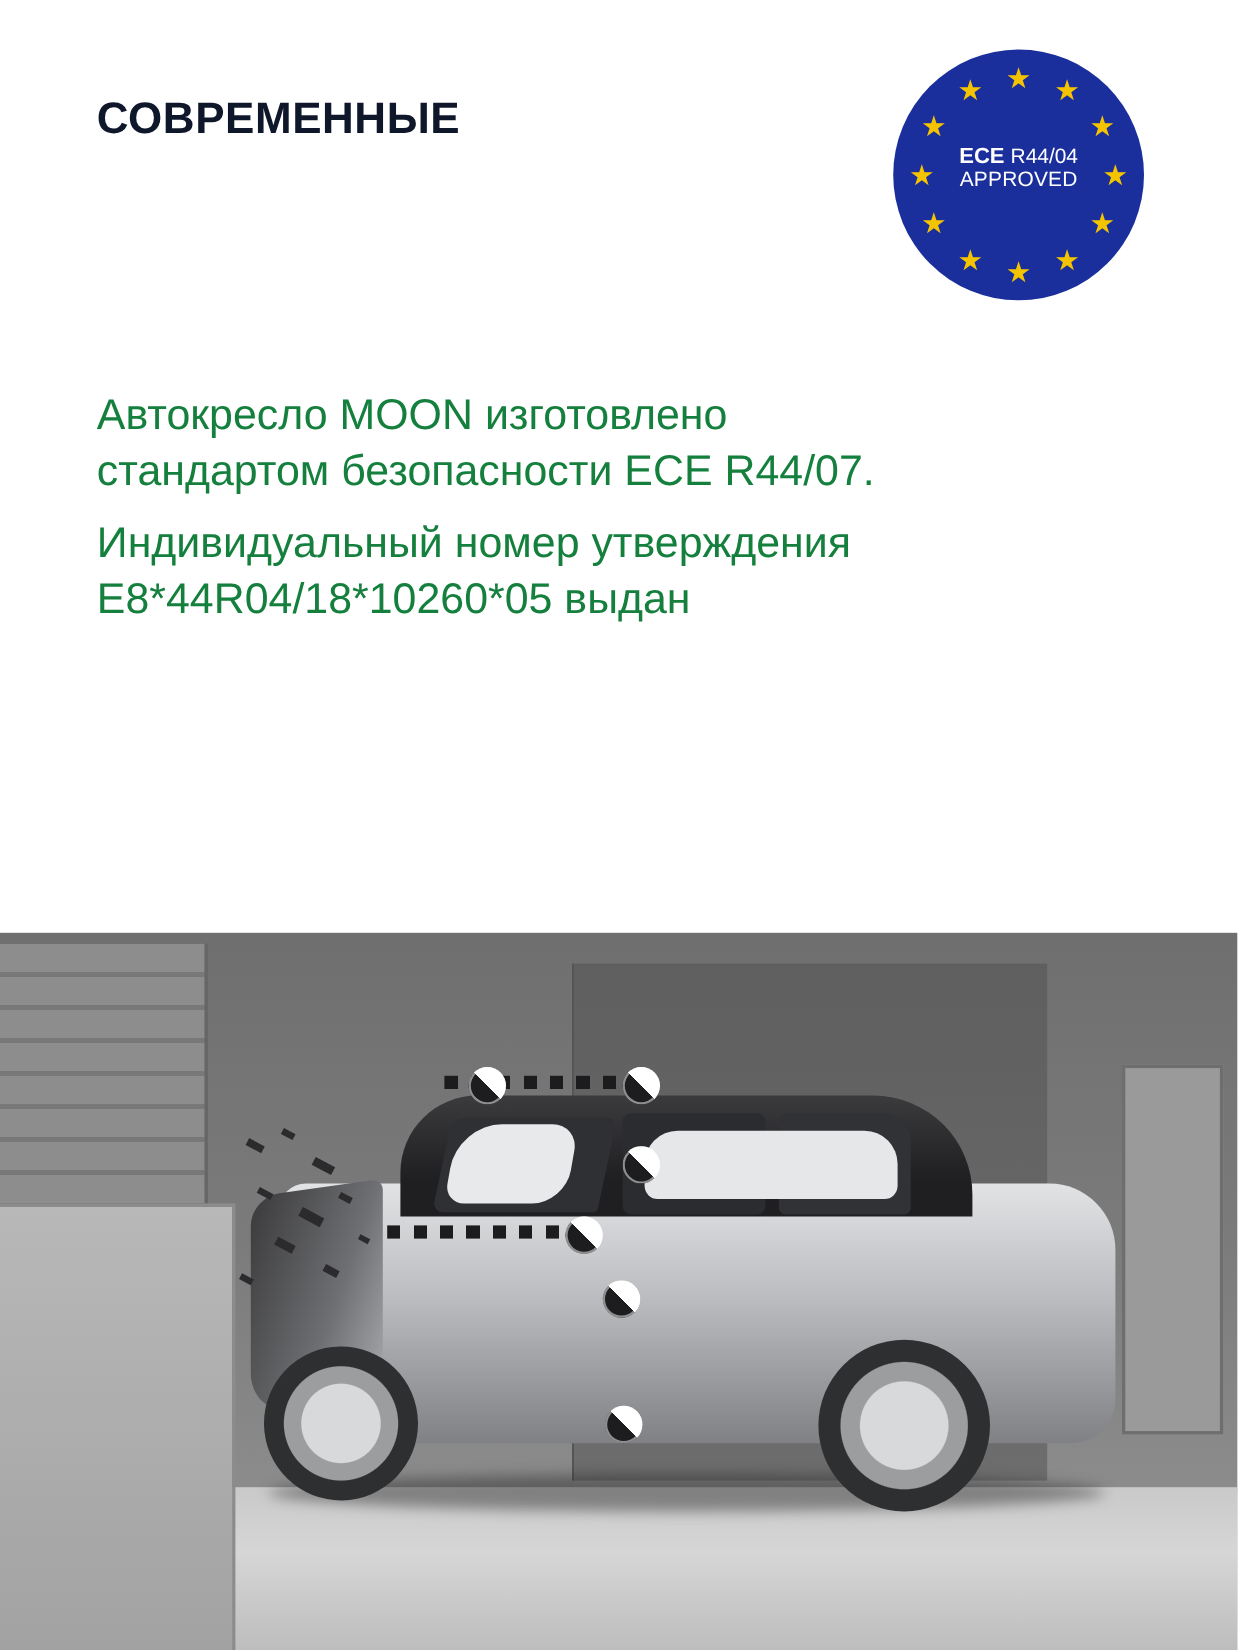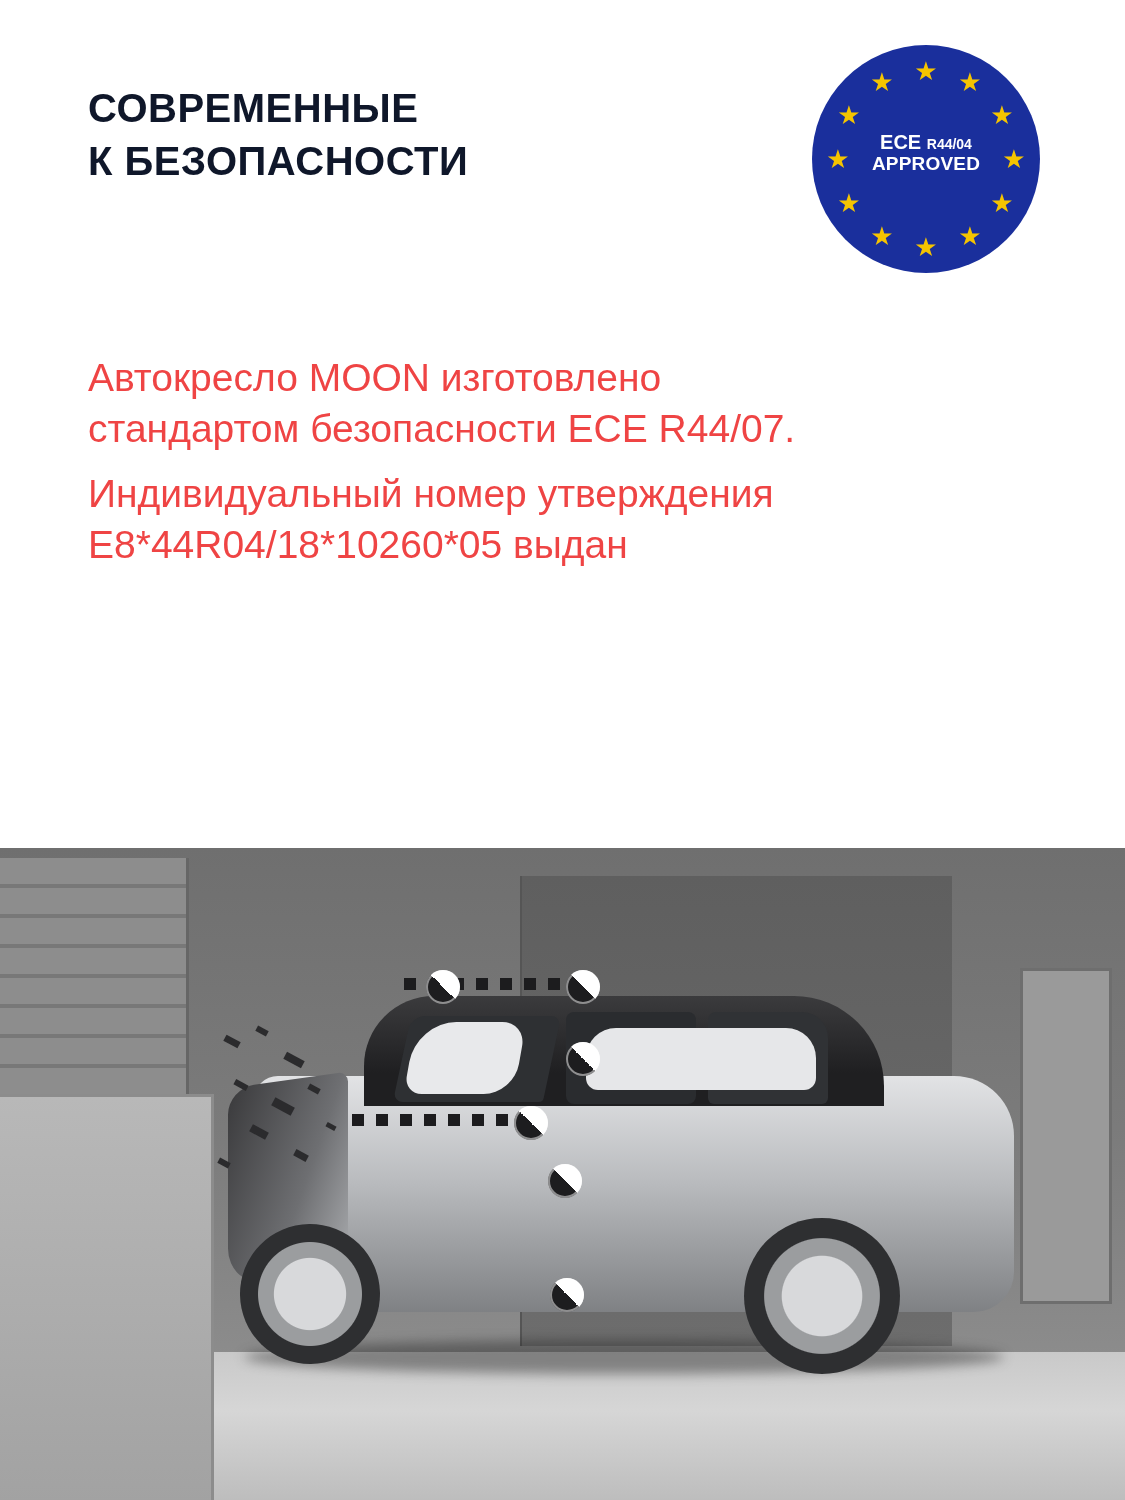--- a/index.html
+++ b/index.html
@@ -70,35 +70,35 @@
     text-align: center;
     color: #ffffff;
     line-height: 1.12;
   }
   .badge-text .l1 {
     font-size: 20px;
     font-weight: bold;
     display: block;
     white-space: nowrap;
   }
-  .badge-text .l1 .small { font-weight: bold; font-size: 14px; }
+  .badge-text .l1 .small { font-weight: normal; font-size: 19px; }
   .badge-text .l2 {
     font-size: 19px;
-    font-weight: bold;
+    font-weight: normal;
     display: block;
     letter-spacing: 0.2px;
   }
 
   
   .body-copy {
     position: absolute;
     left: 88px;
     top: 352px;
     width: 940px;
-    color: #ef4444;
+    color: #15803d;
     font-size: 39px;
     line-height: 1.31;
   }
   .body-copy p { margin: 0 0 14px 0; }
   .body-copy p:last-child { margin-bottom: 16px; }
   .body-copy .line { display: block; white-space: pre; }
 
   
   .photo {
     position: absolute;
@@ -255,21 +255,20 @@
     background: repeating-linear-gradient(90deg, #1c1c1e 0 12px, transparent 12px 24px);
   }
 </style>
 </head>
 <body>
 
 <div class="header">
 
   <div class="title">
     <span class="line">СОВРЕМЕННЫЕ</span>
-    <span class="line">К БЕЗОПАСНОСТИ</span>
   </div>
 
   <div class="badge">
     <div class="badge-disc"></div>
     <div class="badge-stars">
       <span class="star" style="left:114px; top:26px;">★</span>
       <span class="star" style="left:158px; top:37px;">★</span>
       <span class="star" style="left:190px; top:70px;">★</span>
       <span class="star" style="left:202px; top:114px;">★</span>
       <span class="star" style="left:190px; top:158px;">★</span>

